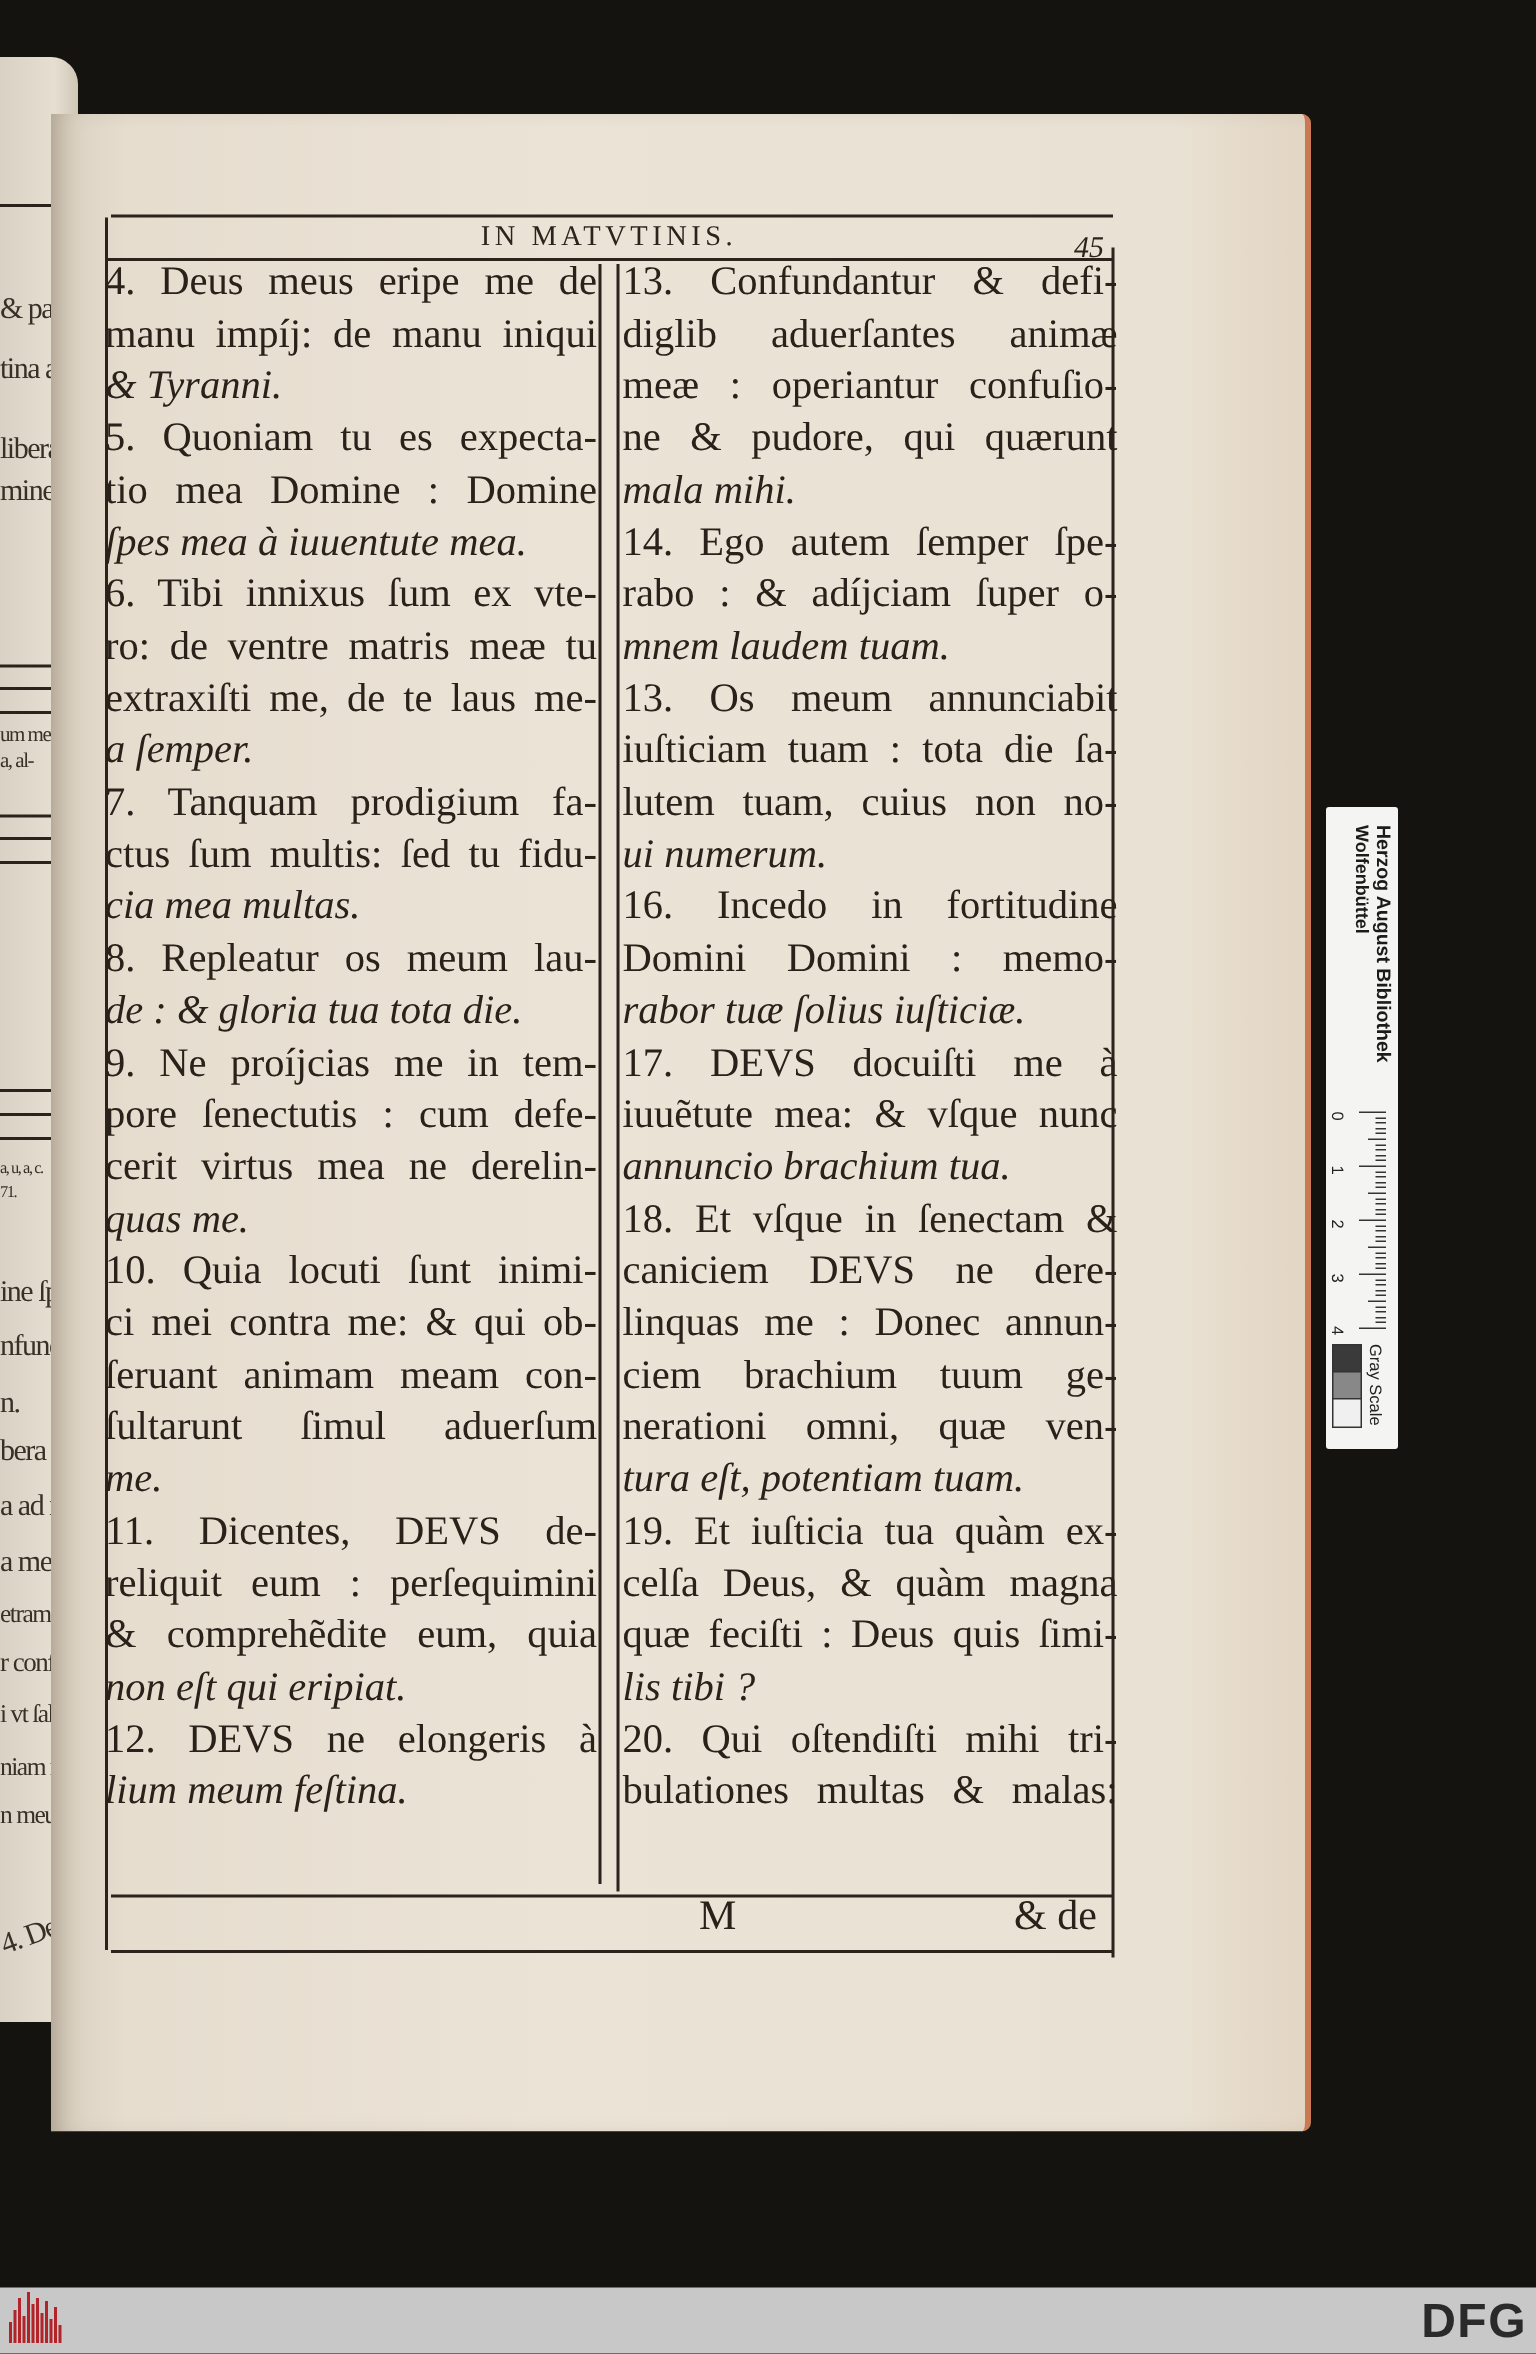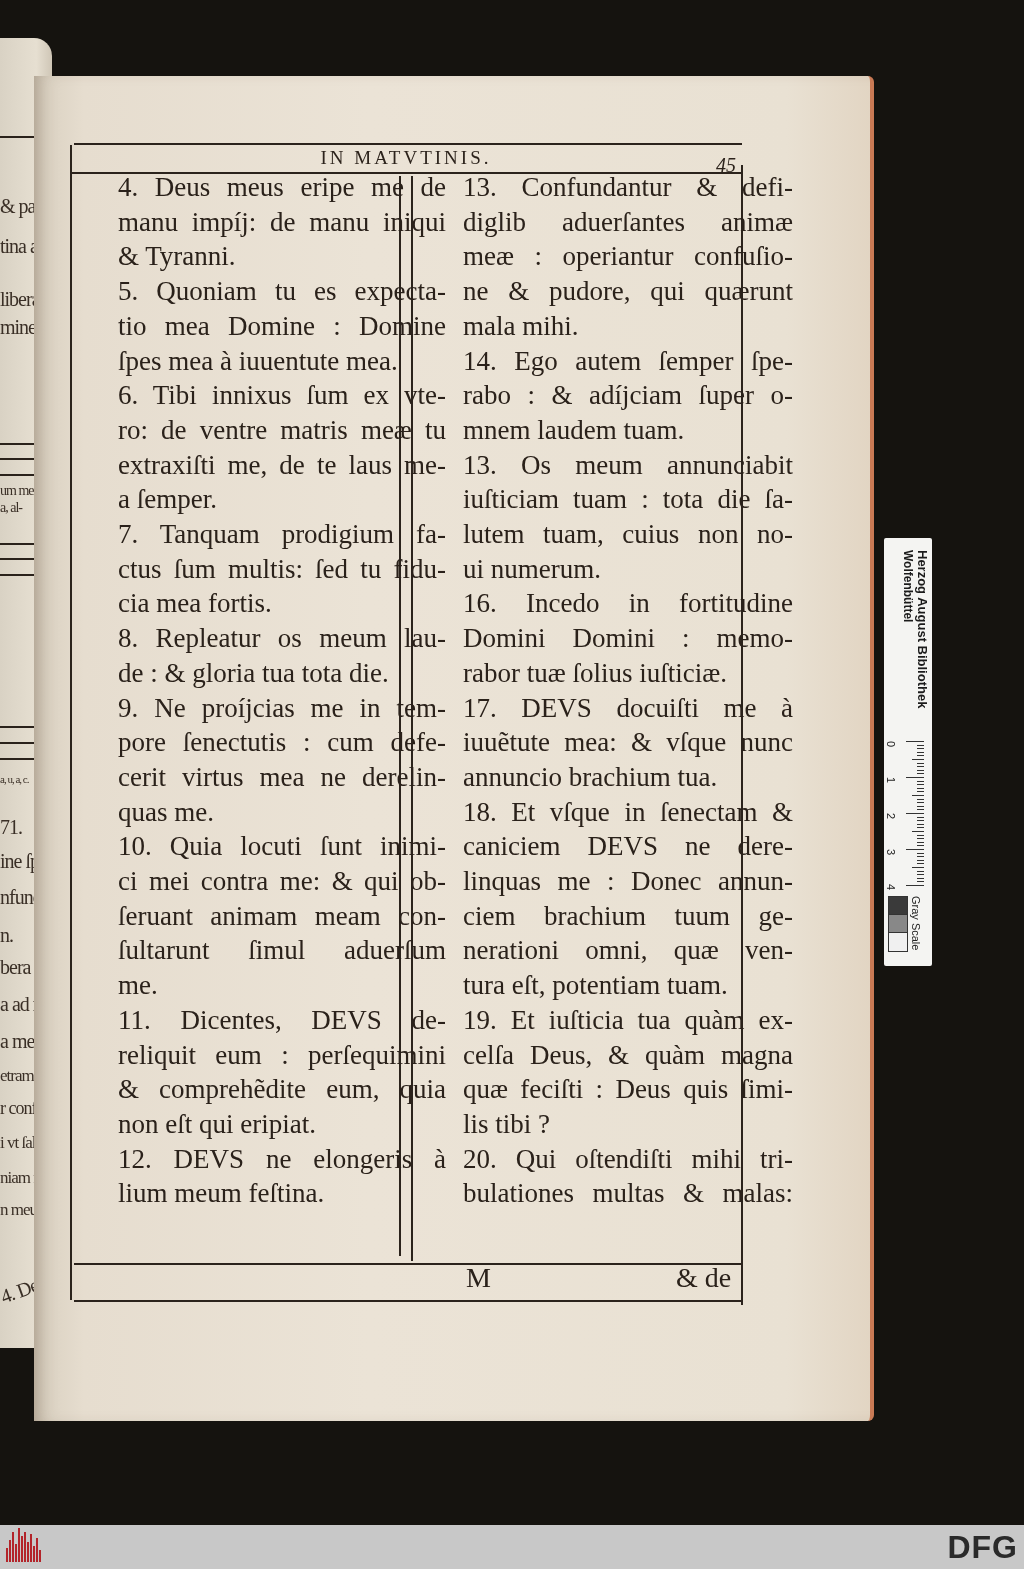--- a/index.html
+++ b/index.html
@@ -35,24 +35,24 @@
     .rule-v { position: absolute; width: 2px; background: #2b231c; }
     .running-head {
       position: absolute; top: 147px; left: 70px; width: 672px; text-align: center;
       font-size: 19px; letter-spacing: 3px; color: #2c231c;
     }
     .page-number {
       position: absolute; top: 154px; left: 716px; font-size: 20px; color: #2c231c; font-style: italic;
     }
     .col {
       position: absolute; color: #2a211a;
-      font-size: 27px; line-height: 34.7px; padding-left: 48px;
+      font-size: 27px; line-height: 34.7px;
     }
     .col .line { white-space: nowrap; text-align: justify; text-align-last: justify; display: block; overflow: hidden; }
-    .col .line.last { text-align-last: left; }
+    .col .line.last { text-align-last: left; font-style: italic; }
     .col-left { left: 70px; top: 170px; width: 328px; }
     .col-right { left: 415px; top: 170px; width: 330px; }
     .catchword-sig {
       position: absolute; top: 1262px; left: 466px; font-size: 28px; color: #2a211a;
     }
     .catchword {
       position: absolute; top: 1262px; left: 676px; font-size: 28px; color: #2a211a;
     }
     
     .ruler {
@@ -107,21 +107,21 @@
   <div class="rule" style="top:436px;"></div>
   <span class="frag" style="top:445px;font-size:14px;">um meum</span>
   <span class="frag" style="top:462px;font-size:14px;">a, al-</span>
   <div class="rule" style="top:505px;"></div>
   <div class="rule" style="top:520px;"></div>
   <div class="rule" style="top:536px;"></div>
   <div class="rule" style="top:688px;"></div>
   <div class="rule" style="top:704px;"></div>
   <div class="rule" style="top:720px;"></div>
   <span class="frag" style="top:735px;font-size:11px;">a, u, a, c.</span>
-  <span class="frag" style="top:778px;font-size:20px;font-family:Liberation Serif, serif;">71.</span>
+  <span class="frag" style="top:751px;font-size:11px;font-family:Liberation Serif, serif;">71.</span>
   <span class="frag" style="top:812px;">ine ſpe-</span>
   <span class="frag" style="top:848px;">nfundar</span>
   <span class="frag" style="top:886px;">n.</span>
   <span class="frag" style="top:918px;">bera m</span>
   <span class="frag" style="top:955px;">a ad m</span>
   <span class="frag" style="top:992px;">a me.</span>
   <span class="frag" style="top:1028px;font-size:17px;">etram fir</span>
   <span class="frag" style="top:1060px;font-size:18px;">r confug</span>
   <span class="frag" style="top:1095px;font-size:17px;">i vt ſaluu</span>
   <span class="frag" style="top:1130px;font-size:17px;">niam rupe</span>
@@ -149,21 +149,21 @@
     <span class="line last">&amp; Tyranni.</span>
     <span class="line">5. Quoniam tu es expecta-</span>
     <span class="line">tio mea Domine : Domine</span>
     <span class="line last">ſpes mea à iuuentute mea.</span>
     <span class="line">6. Tibi innixus ſum ex vte-</span>
     <span class="line">ro: de ventre matris meæ tu</span>
     <span class="line">extraxiſti me, de te laus me-</span>
     <span class="line last">a ſemper.</span>
     <span class="line">7. Tanquam prodigium fa-</span>
     <span class="line">ctus ſum multis: ſed tu fidu-</span>
-    <span class="line last">cia mea fortis.</span>
+    <span class="line last">cia mea multas.</span>
     <span class="line">8. Repleatur os meum lau-</span>
     <span class="line last">de : &amp; gloria tua tota die.</span>
     <span class="line">9. Ne proíjcias me in tem-</span>
     <span class="line">pore ſenectutis : cum defe-</span>
     <span class="line">cerit virtus mea ne derelin-</span>
     <span class="line last">quas me.</span>
     <span class="line">10. Quia locuti ſunt inimi-</span>
     <span class="line">ci mei contra me: &amp; qui ob-</span>
     <span class="line">ſeruant animam meam con-</span>
     <span class="line">ſultarunt ſimul aduerſum</span>

